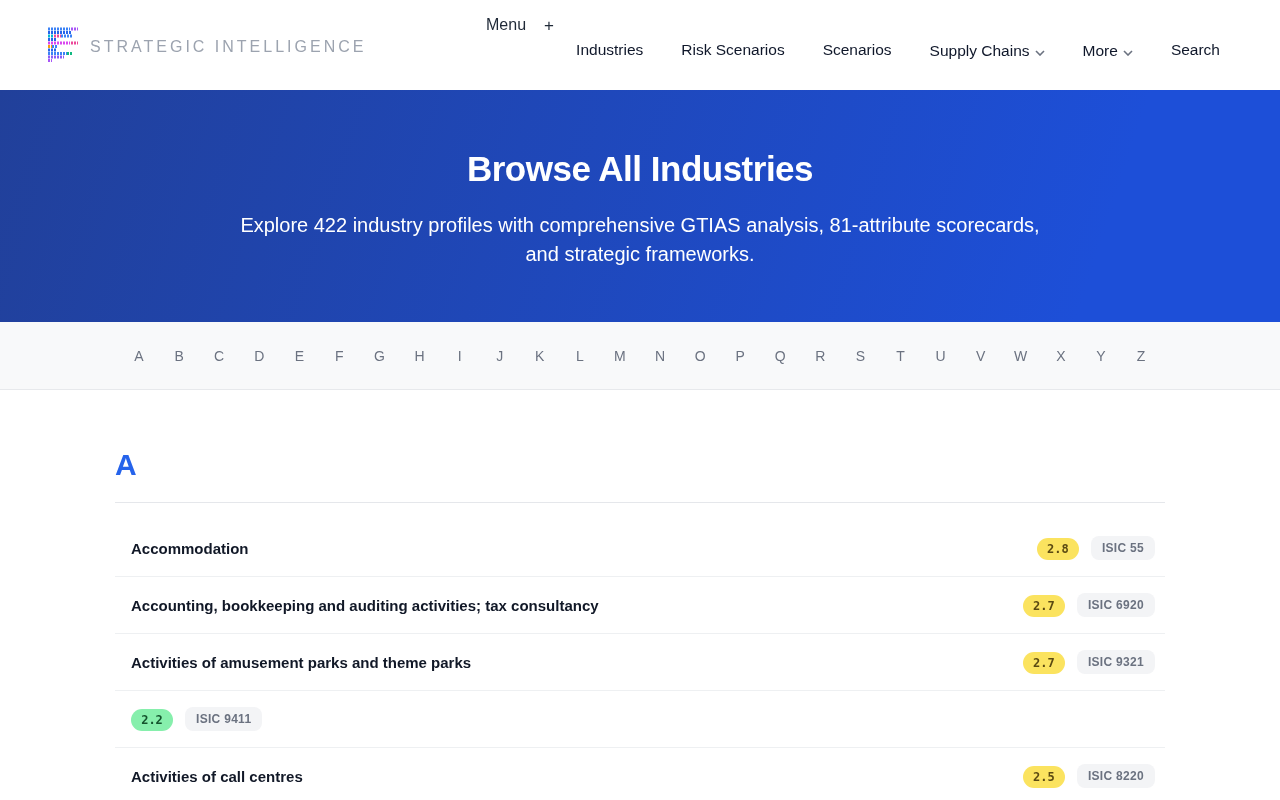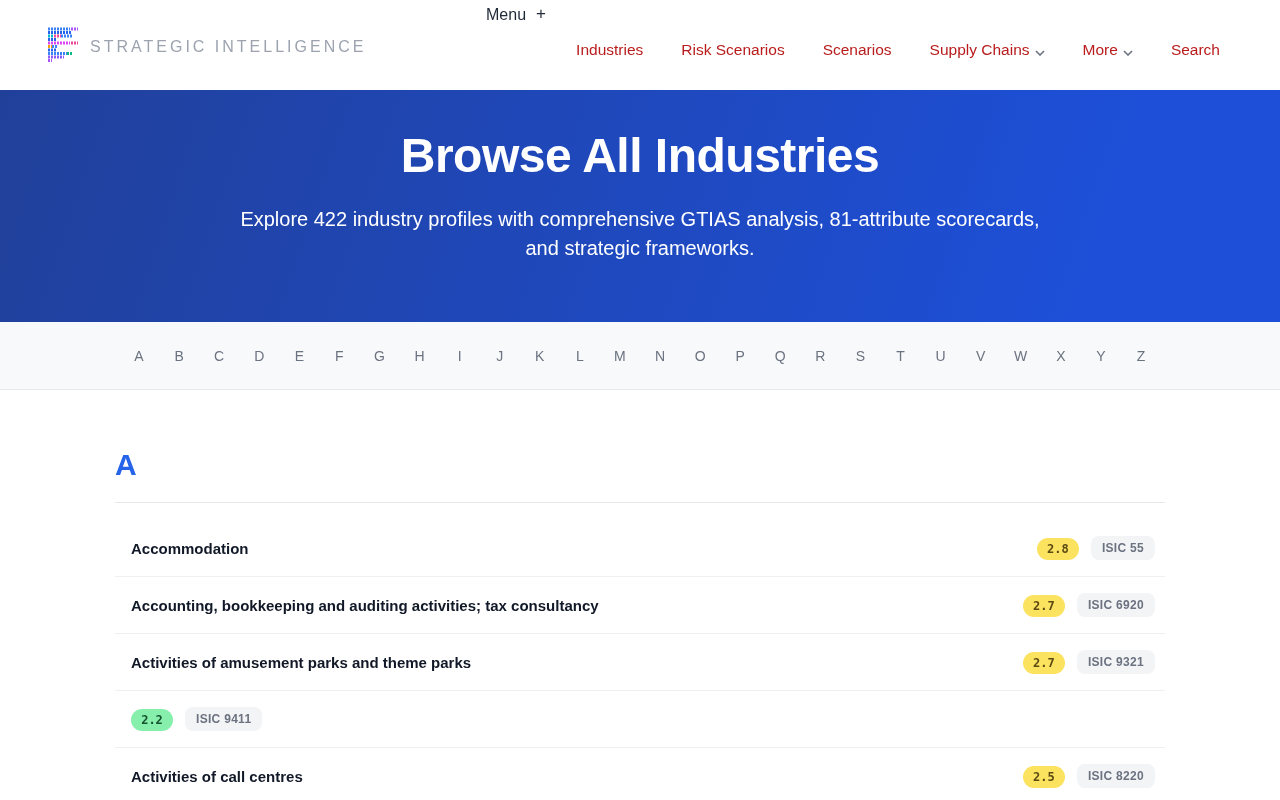--- a/index.html
+++ b/index.html
@@ -15,57 +15,57 @@
     position: relative;
     height: 90px;
     background: #ffffff;
     display: flex;
     align-items: center;
     justify-content: space-between;
     padding: 0 60px 0 48px;
   }
   .menu-toggle {
     position: absolute;
-    top: 0;
+    top: 16px;
     left: 486px;
     display: flex;
-    align-items: flex-end;
-    gap: 10px;
+    align-items: flex-start;
+    gap: 18px;
     font-size: 16px;
     color: #1f2937;
     cursor: pointer;
     height: 24px;
   }
   .menu-toggle .plus { font-size: 17px; color: #1f2937; }
   .brand { display: flex; align-items: center; gap: 12px; margin-top: 4px; }
   .brand-logo { width: 30px; height: 40px; flex: 0 0 auto; }
   .brand-title { font-size: 19px; font-weight: 700; color: #111827; letter-spacing: -0.2px; }
   .brand-subtitle { font-size: 16px; color: #9ca3af; letter-spacing: 3px; margin-top: 0; }
   .main-nav { display: flex; align-items: center; gap: 38px; margin-top: 10px; }
   .nav-item {
     font-size: 15.5px;
-    color: #b91c1c;
-    cursor: pointer;
-    display: flex;
-    align-items: center;
+    color: #0f172a;
+    cursor: pointer;
+    display: flex;
+    align-items: flex-end;
     gap: 5px;
     white-space: nowrap;
   }
   .chevron { display: inline-block; margin-top: 2px; }
 
   
   .hero {
     height: 232px;
     background: linear-gradient(108deg, var(--hero-gradient-start) 0%, var(--hero-gradient-end) 85%);
     text-align: center;
     color: #ffffff;
   }
   .hero-title {
-    padding-top: 38px;
-    font-size: 48px;
+    padding-top: 59px;
+    font-size: 35px;
     font-weight: 800;
     letter-spacing: -0.5px;
   }
   .hero-subtitle {
     margin: 22px auto 0;
     max-width: 820px;
     font-size: 20px;
     line-height: 29px;
     font-weight: 400;
   }

